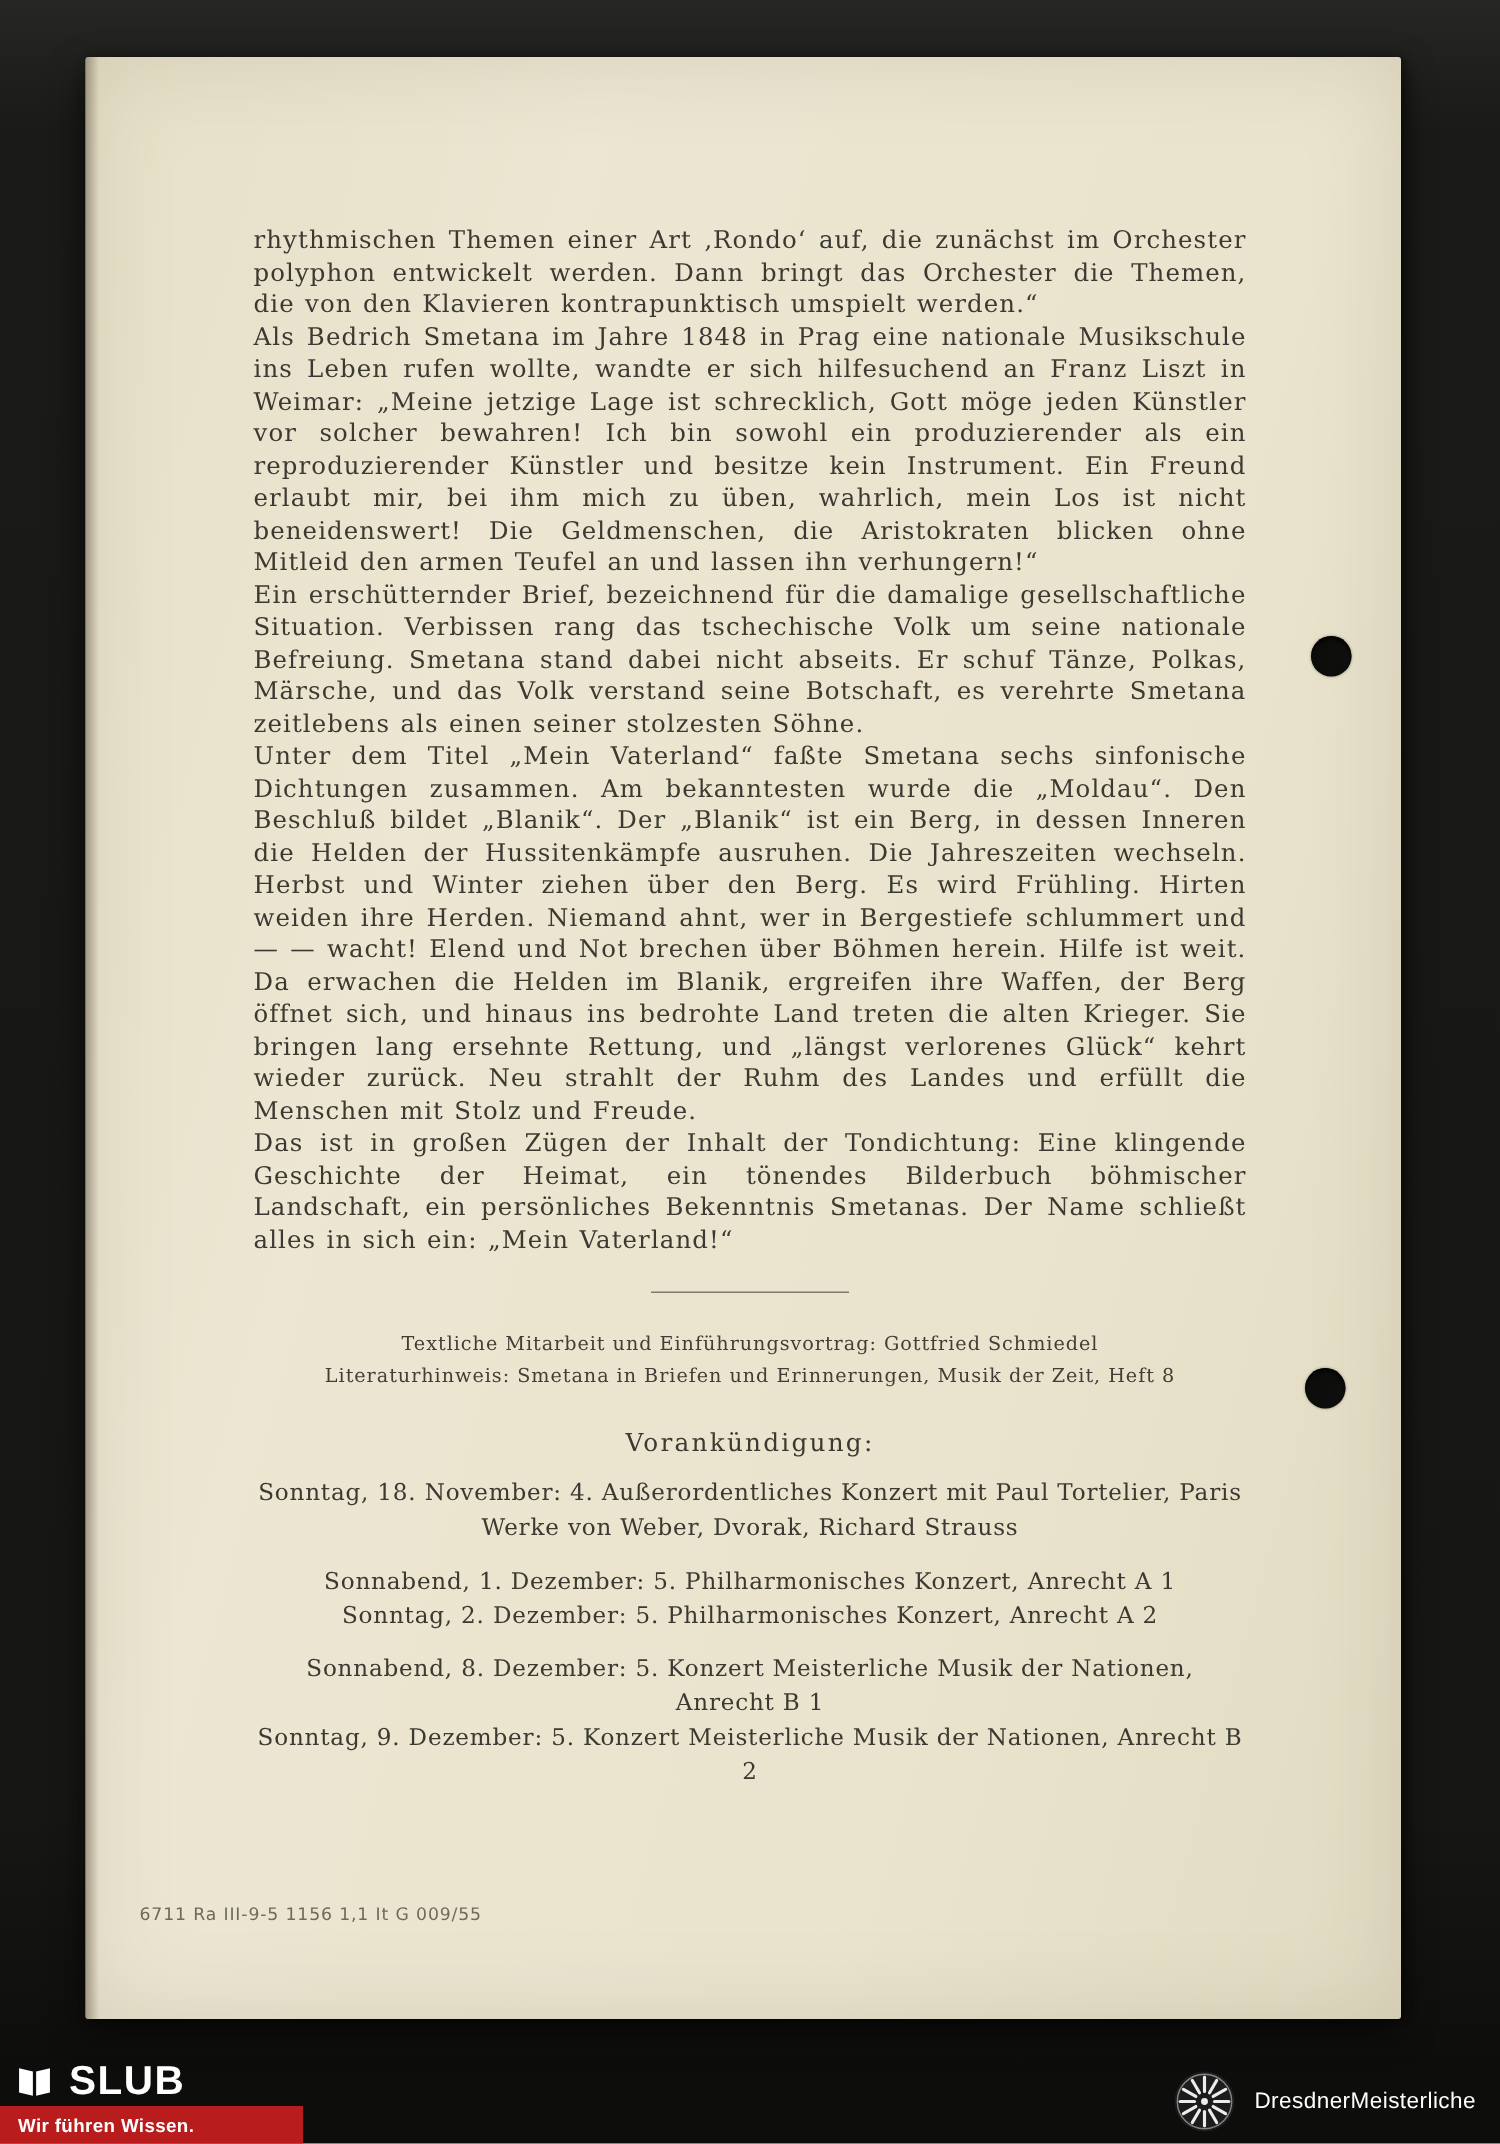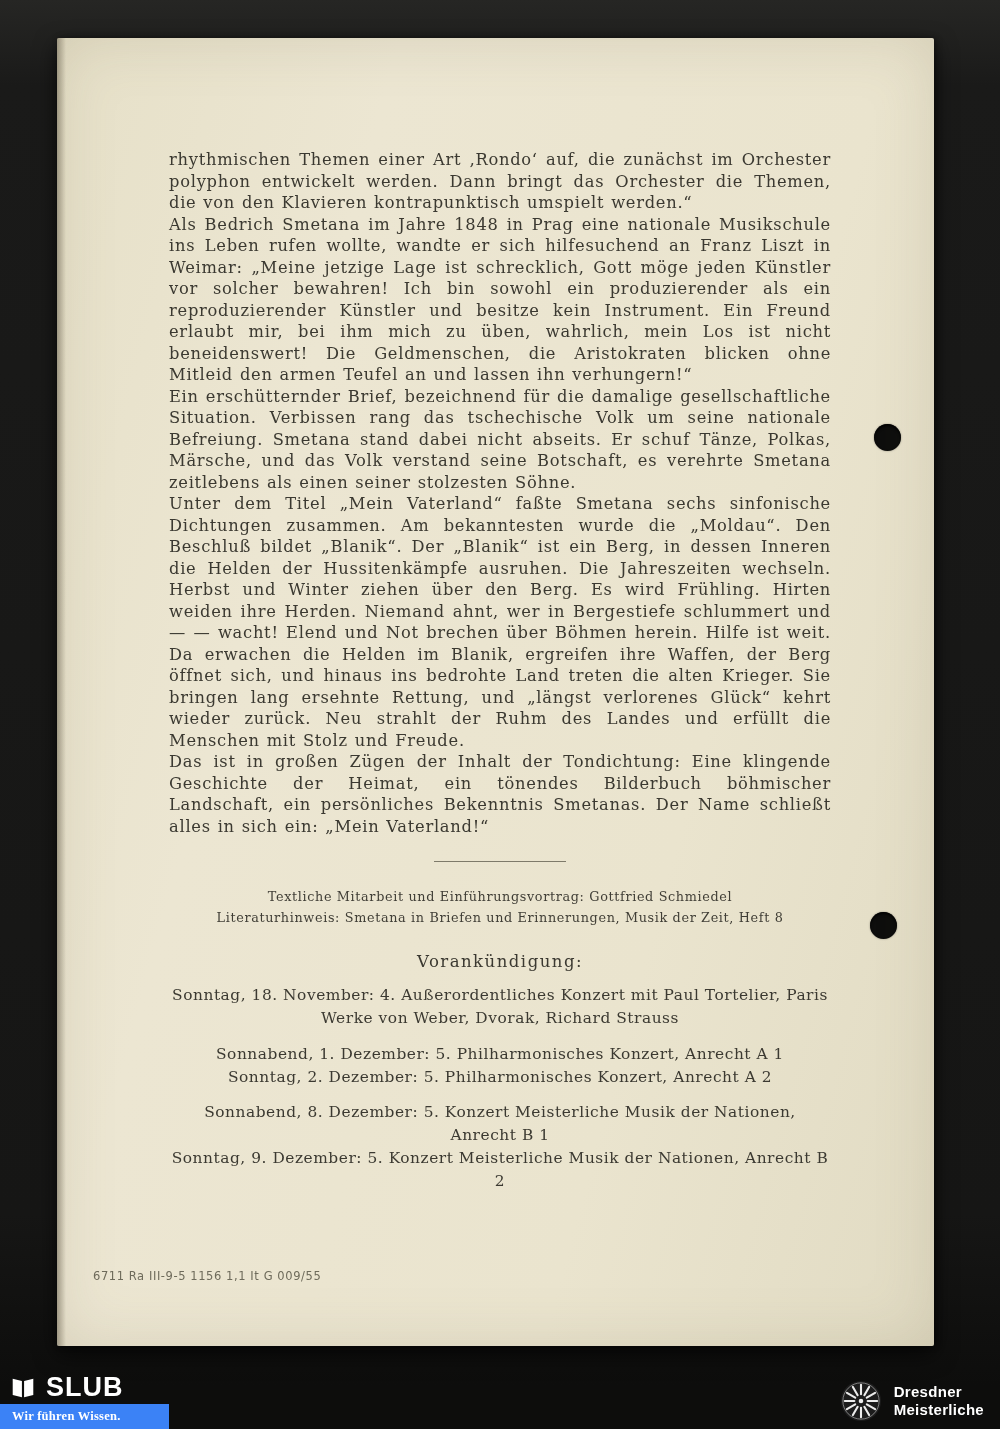--- a/index.html
+++ b/index.html
@@ -122,43 +122,43 @@
   .slub-icon svg { display: block; }
   .slub-name {
     font-size: 27px;
     font-weight: bold;
     color: #ffffff;
     letter-spacing: 1px;
   }
   .slub-tagline-bar {
     position: absolute;
     left: 0; bottom: 0;
-    width: 169px; height: 25px;
-    background: #3b82f6;
+    width: 202px; height: 25px;
+    background: #b91c1c;
     box-sizing: border-box;
     padding-left: 12px;
-    display: flex; align-items: center; font-family: Liberation Serif, serif;
+    display: flex; align-items: center;
   }
   .slub-tagline-bar span {
     color: #ffffff;
     font-size: 12.5px;
     font-weight: bold;
     letter-spacing: .02em;
   }
   .dp-block {
     position: absolute;
     right: 16px; bottom: 7px;
     display: flex; align-items: center; gap: 12px;
   }
   .dp-icon svg { display: block; }
   .dp-text {
-    display: flex; flex-direction: column;
+    display: flex; flex-direction: row;
     color: #ffffff;
     font-size: 15px;
-    font-weight: bold;
+    font-weight: normal;
     line-height: 1.2;
     letter-spacing: .02em;
   }
 </style>
 </head>
 <body>
 
 <div class="paper">
 
   <div class="textcol">

